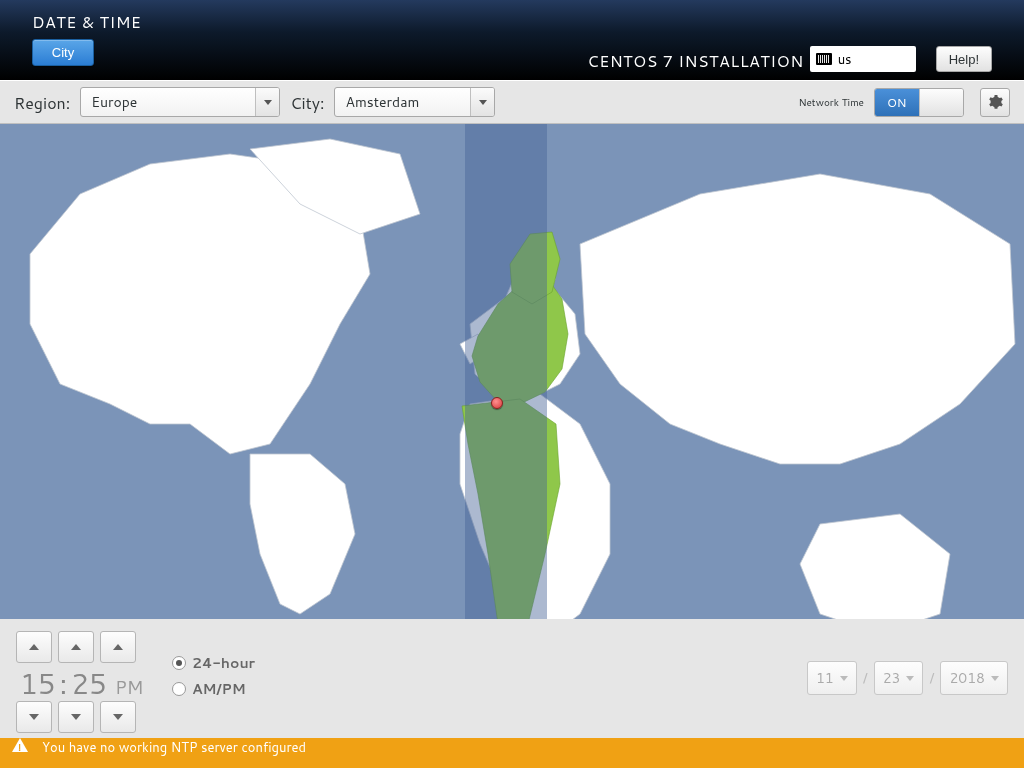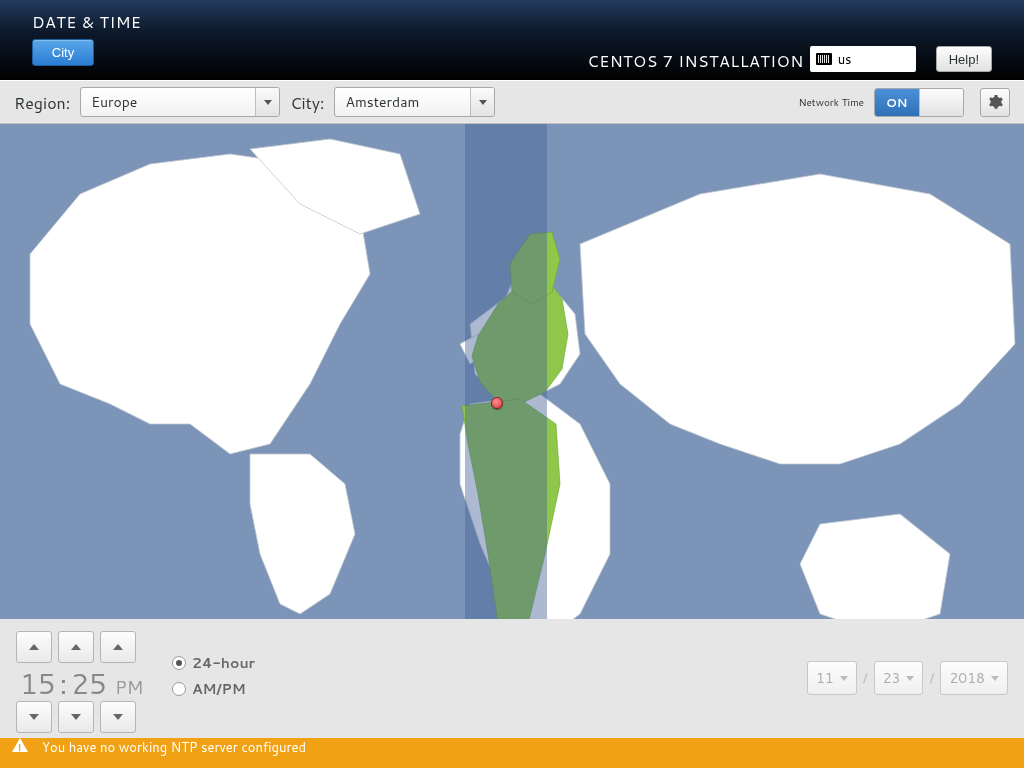--- a/index.html
+++ b/index.html
@@ -139,21 +139,20 @@
     background: #f2f2f2;
   }
   .switch-on {
     flex: 1;
     background: linear-gradient(to bottom, #4a90d9, #2f71b8);
     color: #fff;
     display: flex;
     align-items: center;
     justify-content: center;
     font-size: 12px;
-    font-weight: bold;
   }
   .switch-knob {
     flex: 1;
     background: linear-gradient(to bottom, #fdfdfd, #e2e2e2);
     border-left: 1px solid #bfbfbf;
   }
   .gear-btn {
     width: 30px; height: 29px;
     border: 1px solid #a8a8a8;
     border-radius: 3px;

